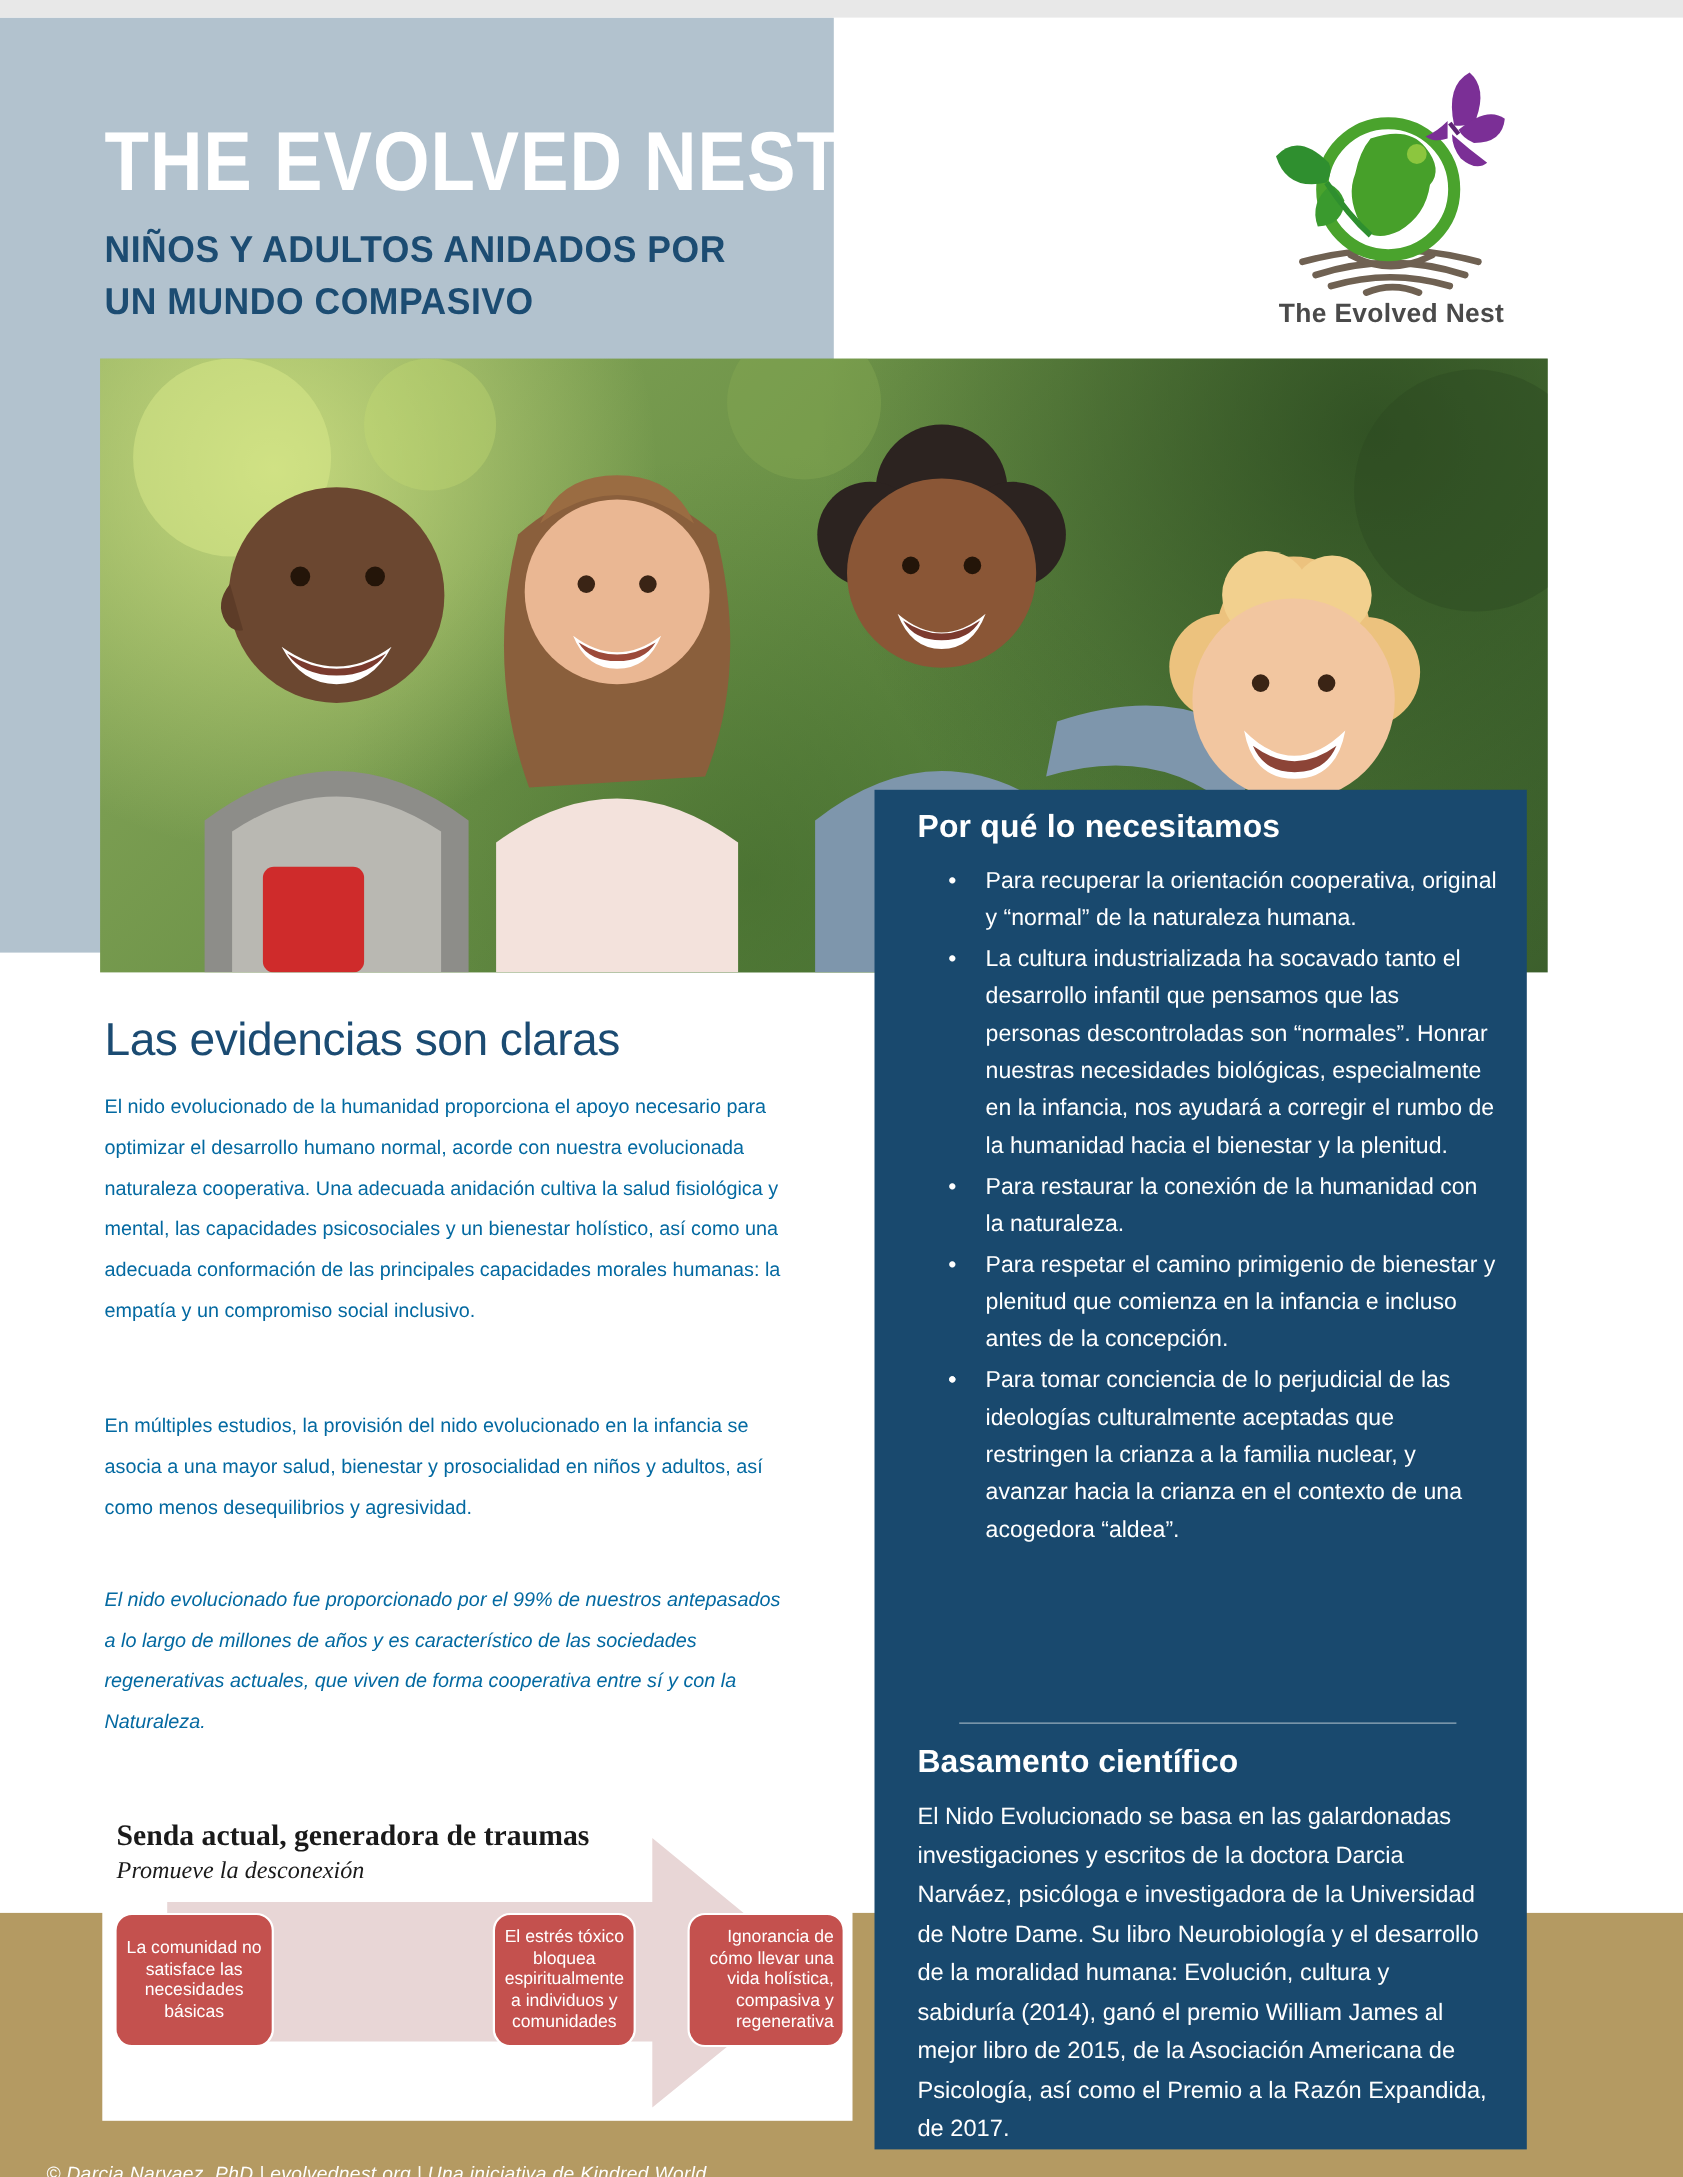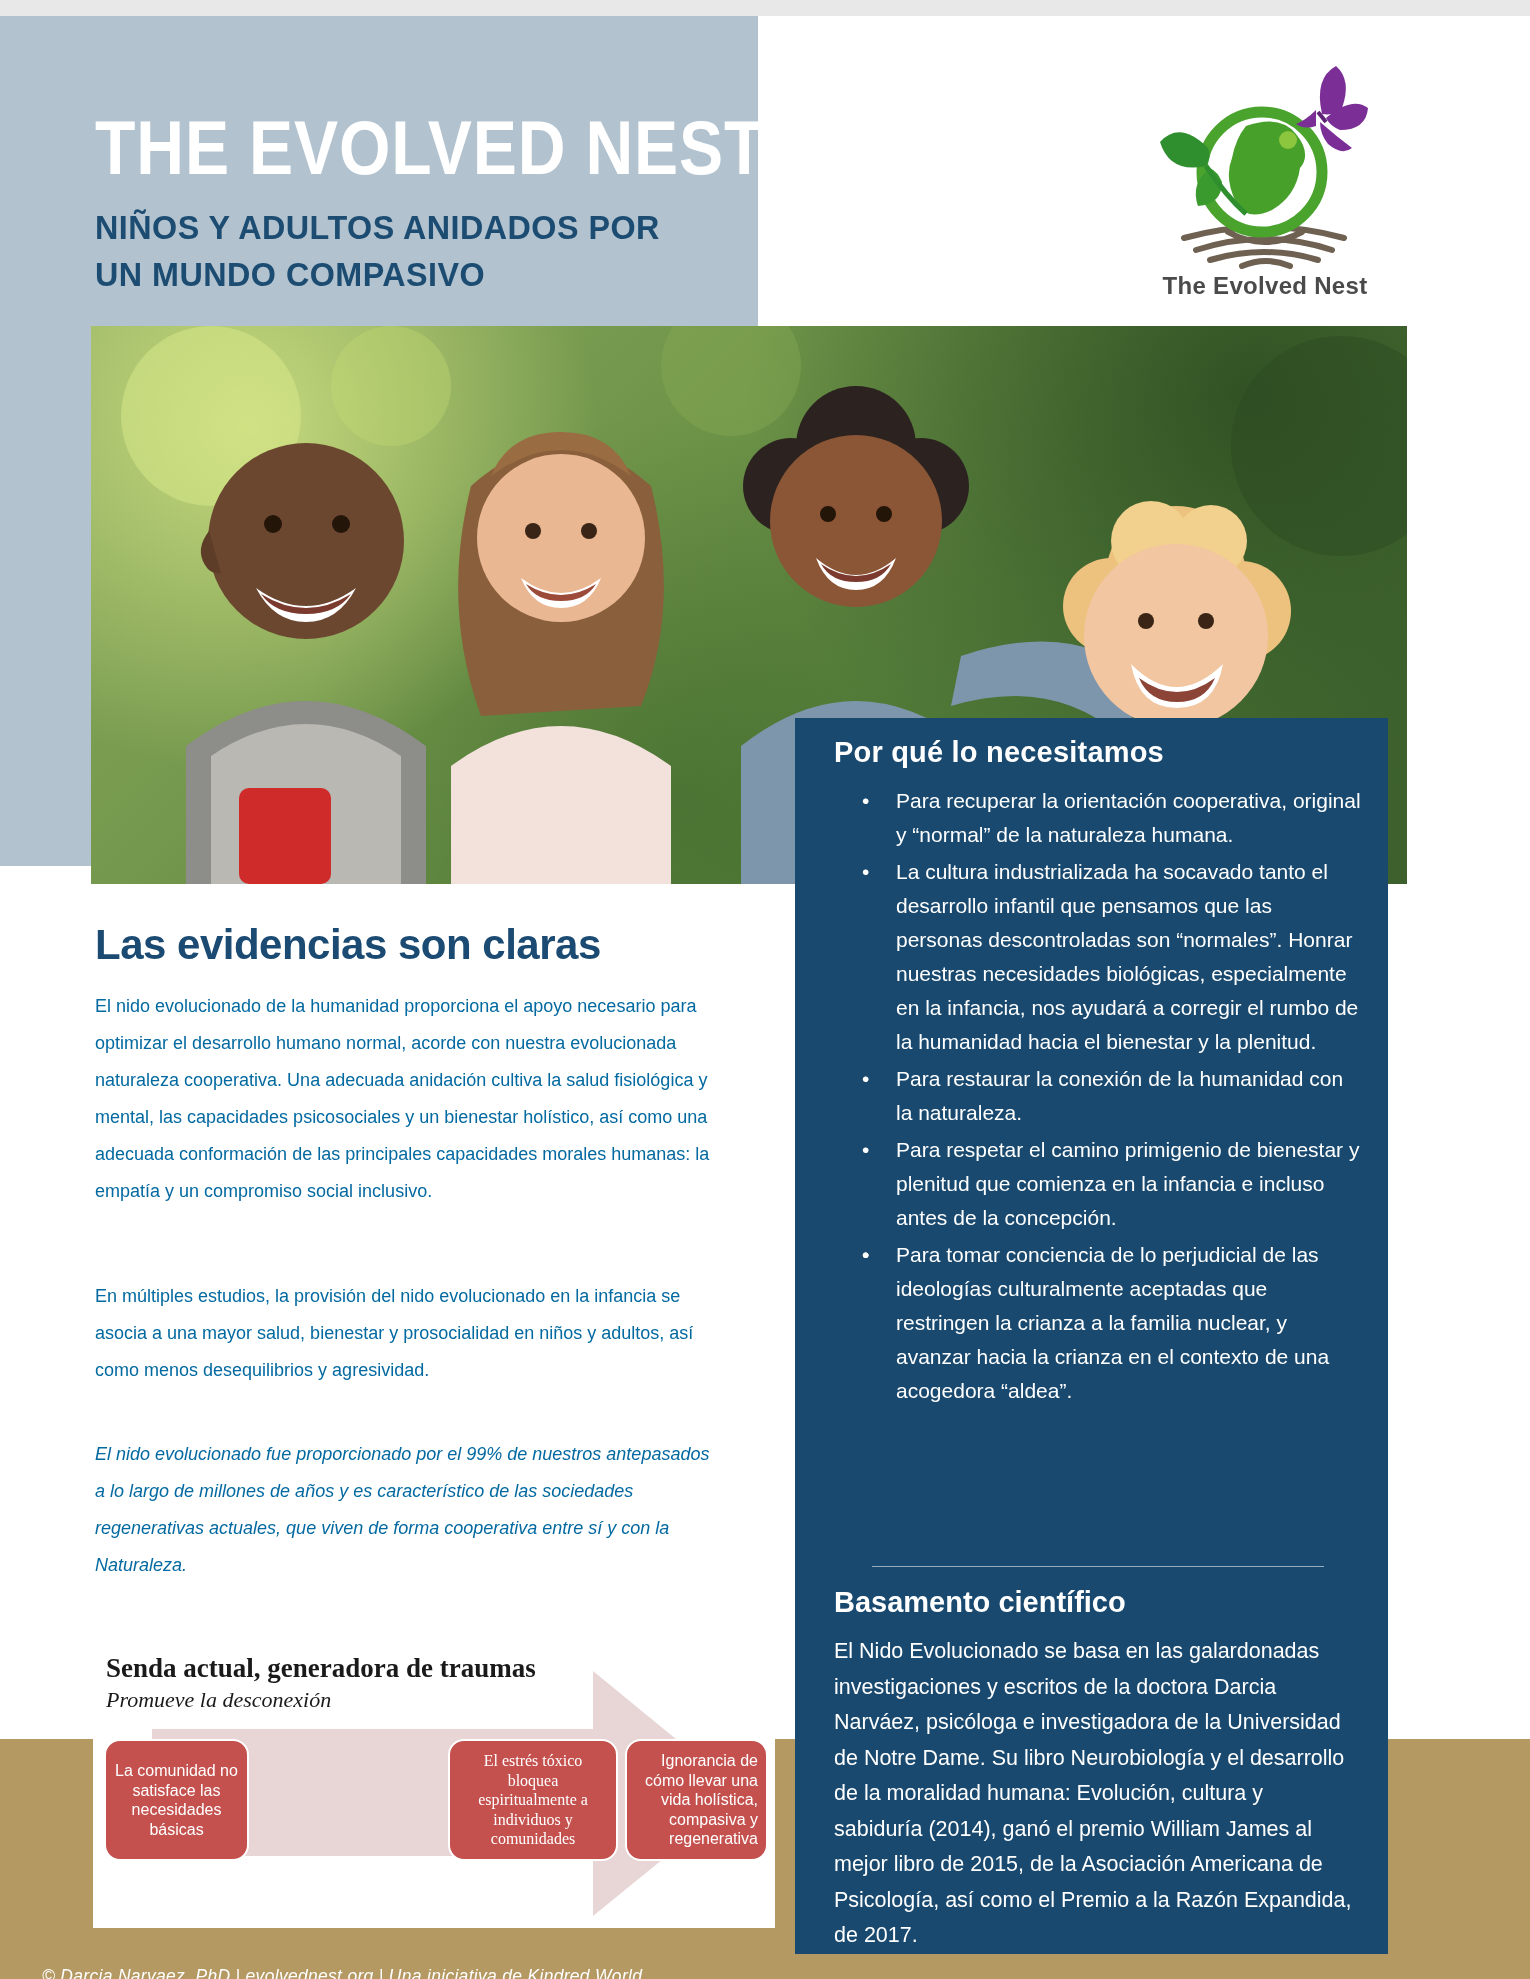--- a/index.html
+++ b/index.html
@@ -32,21 +32,21 @@
     background:
       radial-gradient(circle at 12% 18%, rgba(222,236,140,.75), rgba(222,236,140,0) 28%),
       radial-gradient(circle at 88% 12%, rgba(40,70,30,.8), rgba(40,70,30,0) 40%),
       radial-gradient(circle at 45% 85%, rgba(60,100,40,.55), rgba(60,100,40,0) 45%),
       linear-gradient(135deg,#8aa95c 0%,#6d9348 40%,#4f7a38 75%,#3c5f2c 100%);
   }
   .photo svg{position:absolute;left:0;top:0;}
   
   .evidence-heading{
     position:absolute;left:95px;top:905px;z-index:2;
-    font-size:42px;font-weight:700;color:#1b4b72;letter-spacing:-.5px;
+    font-size:42px;font-weight:400;color:#1b4b72;letter-spacing:-.5px;
   }
   .evidence-par{position:absolute;left:95px;width:620px;z-index:2;
     font-size:18px;line-height:37px;color:#0369a1;}
   .par1{top:972px;} .par2{top:1262px;} .par3{top:1420px;font-style:italic;}
   
   .navy-panel{
     position:absolute;left:795px;top:702px;width:593px;height:1236px;background:#19496e;
     z-index:3;color:#ffffff;
   }
   .panel-h{position:absolute;left:39px;top:18px;font-size:29px;font-weight:800;letter-spacing:.2px;}
@@ -75,21 +75,21 @@
   }
   .diagram-arrow{position:absolute;left:0;top:0;}
   .diagram-box{
     position:absolute;top:130px;height:122px;background:#c4514e;border:2.5px solid #ffffff;
     border-radius:16px;box-sizing:border-box;color:#ffffff;
     display:flex;align-items:center;justify-content:center;text-align:center;
     font-size:16px;line-height:19.5px;padding:6px 8px;
   }
   .box1{left:11px;width:145px;}
   .box2{left:183px;width:145px;}
-  .box3{left:355px;width:170px;font-family:Liberation Serif, serif;}
+  .box3{left:355px;width:130px;}
   .box4{left:532px;width:143px;text-align:right;}
   
   .footer-text{
     position:absolute;left:42px;top:1950px;z-index:4;
     font-size:17.5px;font-style:italic;color:#ffffff;letter-spacing:.3px;
   }
 </style>
 </head>
 <body>
 

